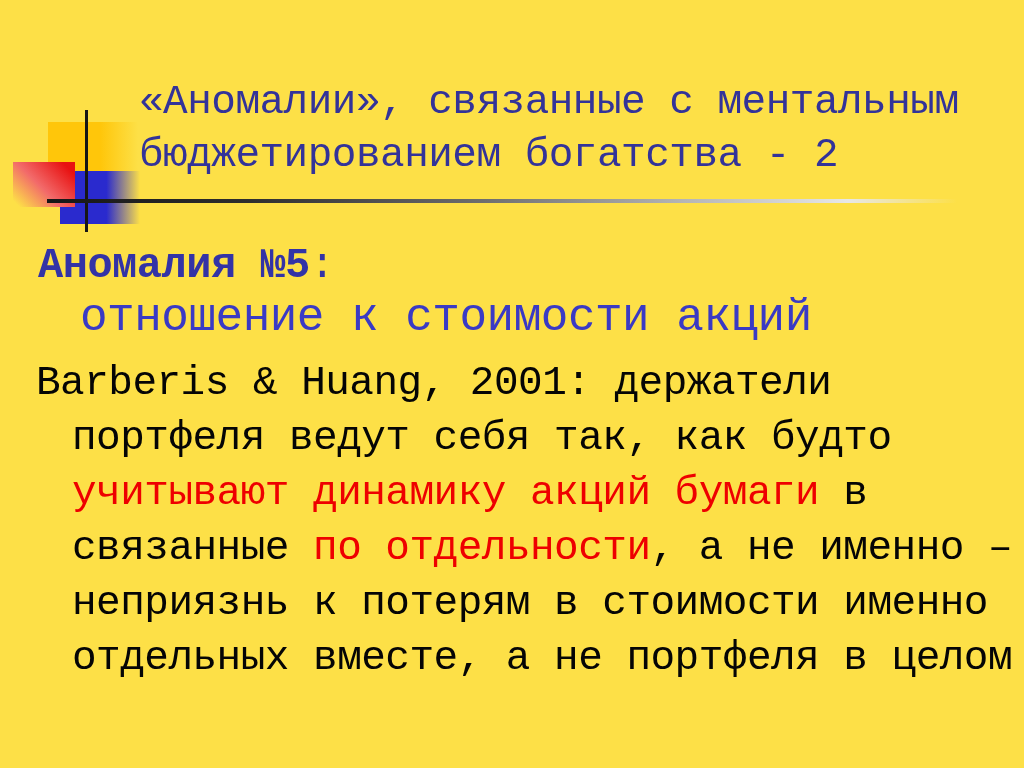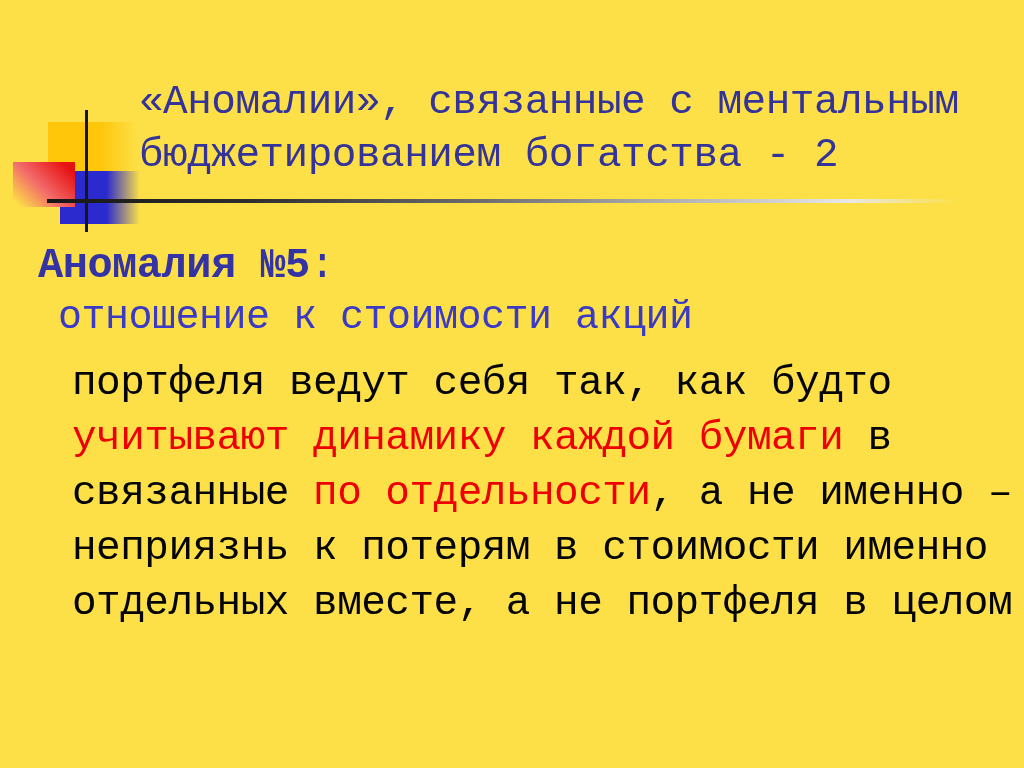--- a/index.html
+++ b/index.html
@@ -51,23 +51,23 @@
   .heading {
     position: absolute;
     left: 38px; top: 240px;
     font-size: 42px;
     line-height: 52px;
     white-space: nowrap;
   }
   .heading .h-bold { font-weight: bold; color: var(--c-head); letter-spacing: -0.5px; }
   .heading .h-colon { font-weight: normal; color: var(--c-head); }
   .heading .h-sub {
-    margin-left: 20px;
+    margin-left: 42px;
     font-weight: normal;
-    font-size: 40px;
+    font-size: 46px;
     color: var(--c-subhead);
     letter-spacing: -0.5px;
   }
 
   
   .body-text {
     position: absolute;
     left: 36px; top: 356px;
     font-size: 41px;
     line-height: 55px;
@@ -94,20 +94,21 @@
     <div>«Аномалии», связанные с ментальным</div>
     <div>бюджетированием богатства - 2</div>
   </div>
 
   <div class="heading">
     <div><span class="h-bold">Аномалия №5</span><span class="h-colon">:</span></div>
     <div class="h-sub">отношение к стоимости акций</div>
   </div>
 
   <div class="body-text">
+      <div class="line first"><span class="seg-black">Barberis &amp; Huang, 2001: держатели</span></div>
       <div class="line cont"><span class="seg-black">портфеля ведут себя так, как будто</span></div>
-      <div class="line cont"><span class="seg-red">учитывают динамику каждой бумаги</span><span class="seg-black"> в</span></div>
+      <div class="line cont"><span class="seg-red">учитывают динамику акций бумаги</span><span class="seg-black"> в</span></div>
       <div class="line cont"><span class="seg-black">связанные </span><span class="seg-red">по отдельности</span><span class="seg-black">, а не именно –</span></div>
       <div class="line cont"><span class="seg-black">неприязнь к потерям в стоимости именно</span></div>
       <div class="line cont"><span class="seg-black">отдельных вместе, а не портфеля в целом</span></div>
     </div>
 
 </div>
 
 </body></html>

